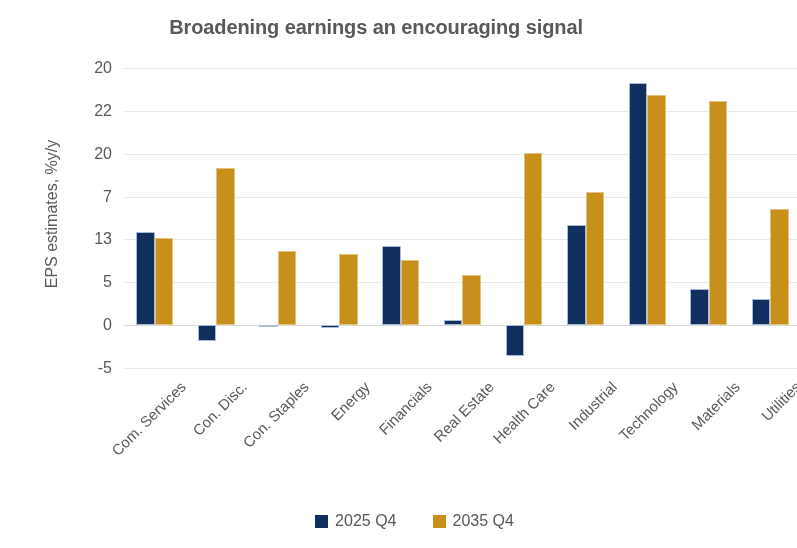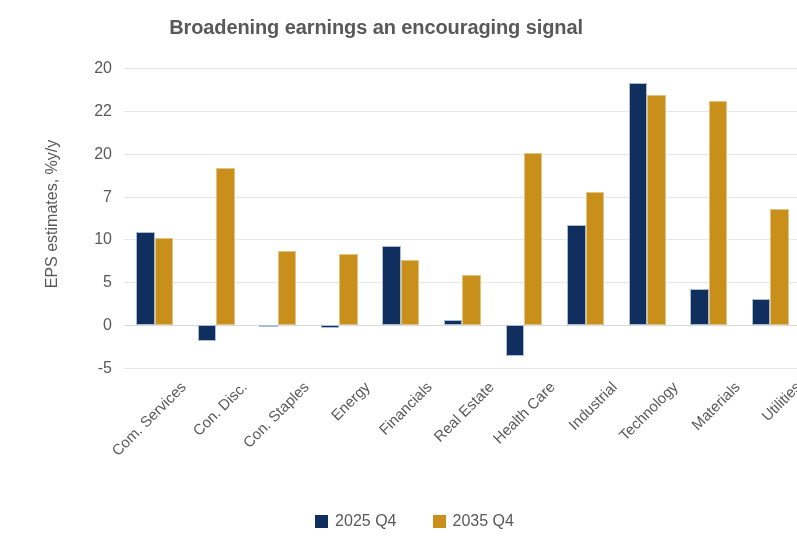--- a/index.html
+++ b/index.html
@@ -149,21 +149,21 @@
 <div id="chart-root">
 
   <div class="chart-title">Broadening earnings an encouraging signal</div>
 
   <div class="y-axis-title">EPS estimates, %y/y</div>
 
   <div id="y-tick-layer">
       <div class="y-tick-label" style="top: 368px; left: 34px; right: auto; width: 62px;">-5</div>
       <div class="y-tick-label" style="top: 325.143px; left: 34px; right: auto; width: 62px;">0</div>
       <div class="y-tick-label" style="top: 282.286px; left: 34px; right: auto; width: 62px;">5</div>
-      <div class="y-tick-label" style="top: 239.429px; left: 34px; right: auto; width: 62px;">10</div>
+      <div class="y-tick-label" style="top: 239.429px; left: 34px; right: auto; width: 62px;">13</div>
       <div class="y-tick-label" style="top: 196.571px; left: 34px; right: auto; width: 62px;">7</div>
       <div class="y-tick-label" style="top: 153.714px; left: 34px; right: auto; width: 62px;">20</div>
       <div class="y-tick-label" style="top: 110.857px; left: 34px; right: auto; width: 62px;">22</div>
       <div class="y-tick-label" style="top: 68px; left: 34px; right: auto; width: 62px;">20</div>
     </div>
 
   <div id="plot-area">
     <div id="gridlines">
         <div class="gridline" style="top: 300px;"></div>
         <div class="gridline zero-line" style="top: 257.143px;"></div>

